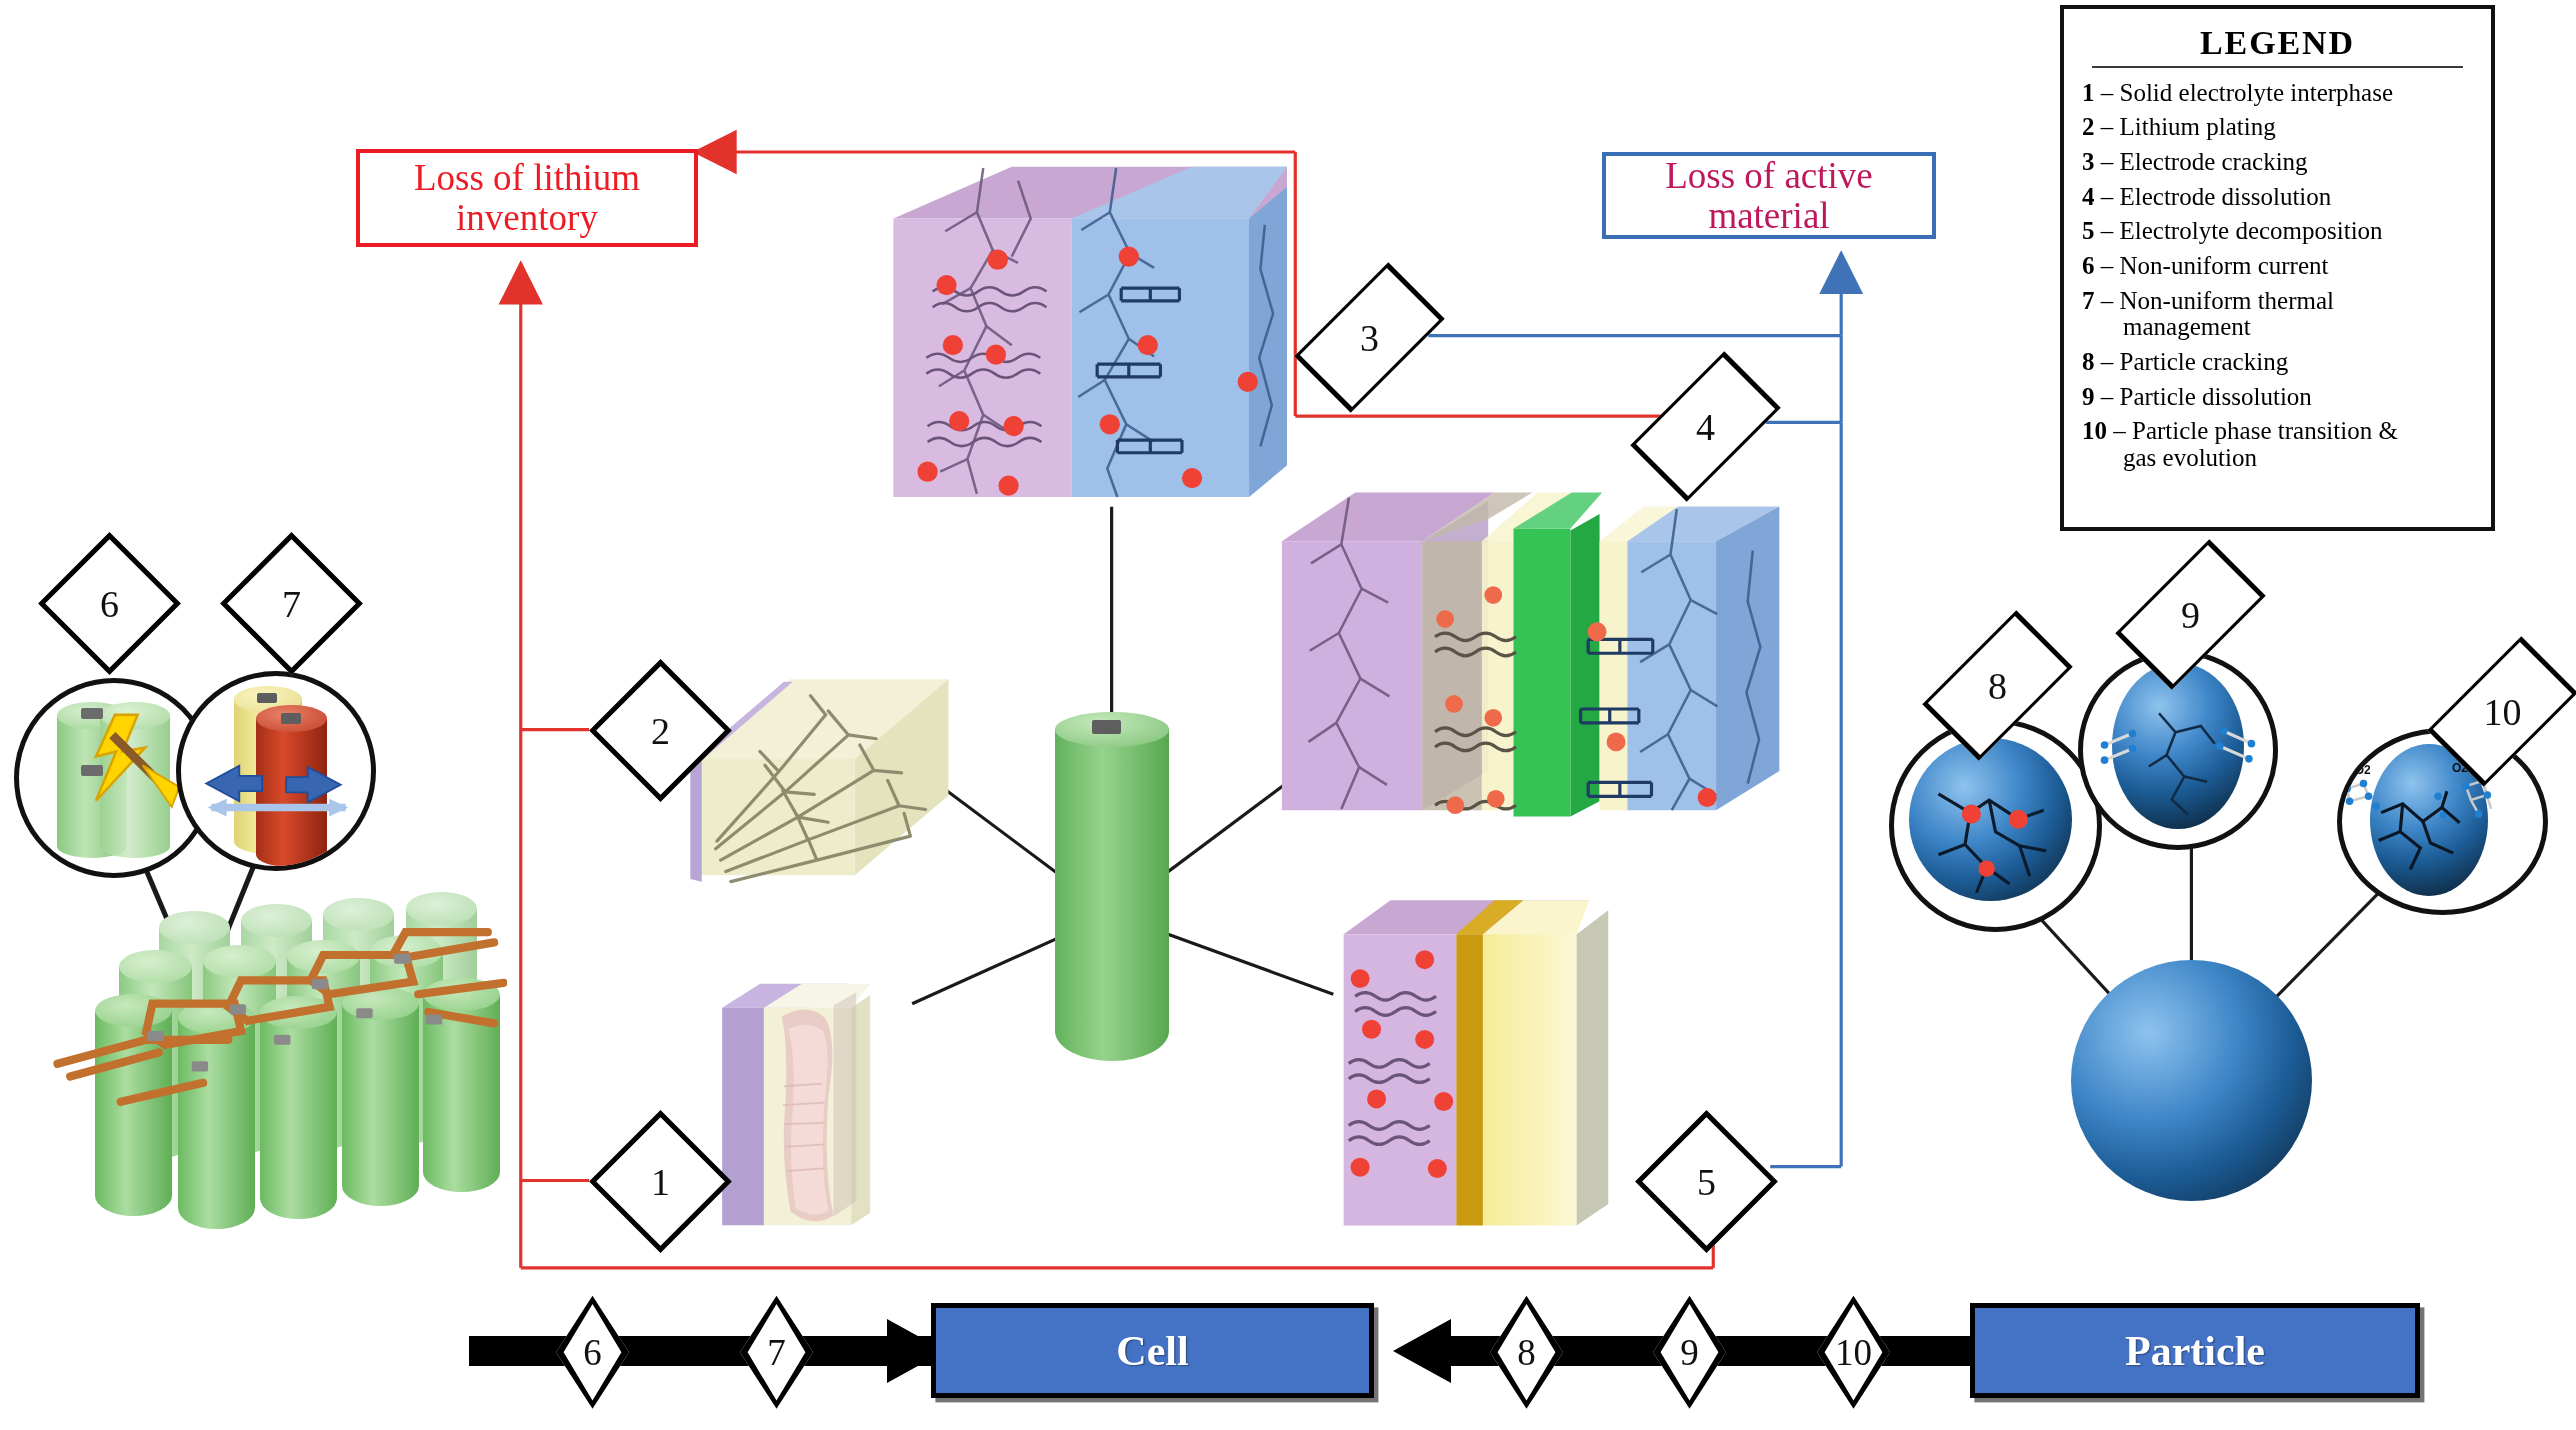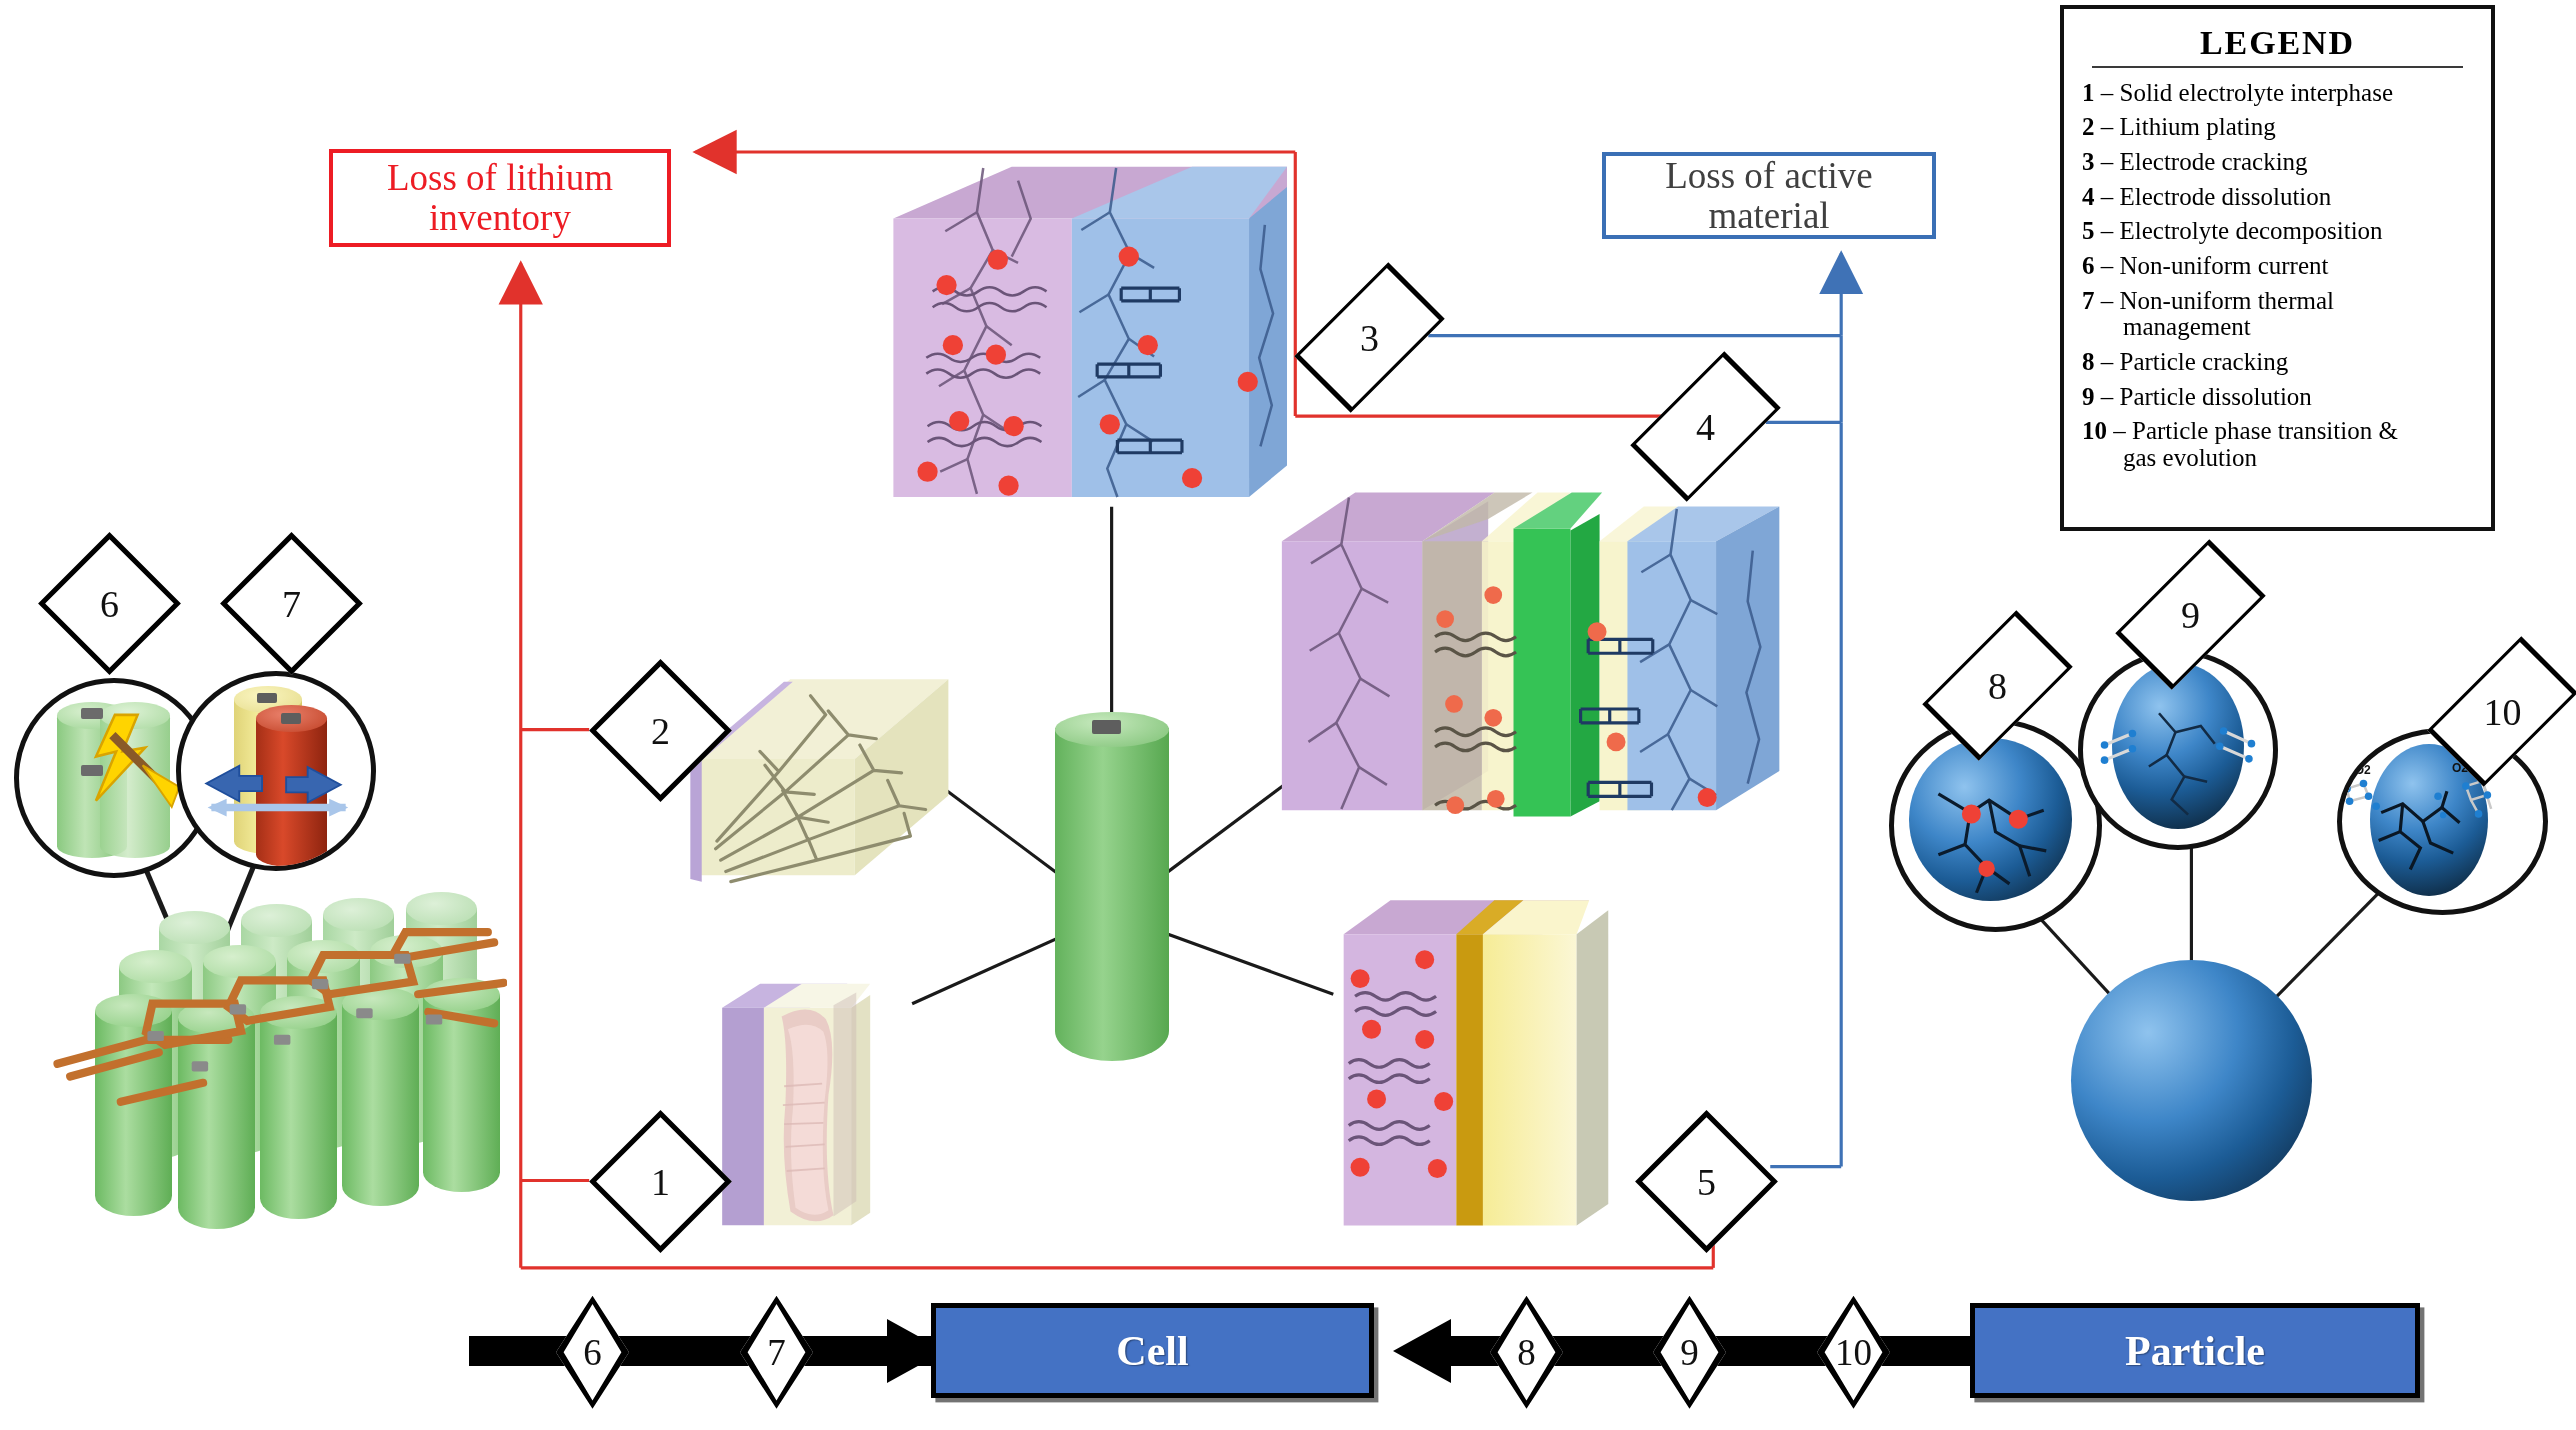--- a/index.html
+++ b/index.html
@@ -11,24 +11,24 @@
   
   #legend{left:2060px;top:5px;width:435px;height:526px;border:4.4px solid #111;background:#fff;box-sizing:border-box;}
   #legend .lg-title{text-align:center;font-weight:bold;font-size:34px;letter-spacing:1.9px;margin:15px 0 3.8px 0;}
   #legend .lg-rule{height:2.5px;background:#3a3a3a;margin:3.8px 28px 11.4px 28px;}
   #legend ul{list-style:none;margin:0;padding:0 19px 0 18px;}
   #legend li{font-size:25px;line-height:1.06;margin-bottom:8.2px;white-space:pre-wrap;}
   #legend li b{font-weight:bold;}
   #legend li .cont{display:block;padding-left:41px;}
 
   
-  #box-lli{left:329px;top:149px;width:342px;height:98px;border:4.4px solid #ed1c24;box-sizing:border-box;
+  #box-lli{left:356px;top:149px;width:342px;height:98px;border:4.4px solid #ed1c24;box-sizing:border-box;
            color:#ed1c24;font-size:37px;line-height:1.08;display:flex;align-items:center;justify-content:center;text-align:center;background:#fff;}
   #box-lam{left:1602px;top:152px;width:334px;height:87px;border:4.4px solid #3a6fb5;box-sizing:border-box;
-           color:#404040;font-size:37px;line-height:1.08;display:flex;align-items:center;justify-content:center;text-align:center;background:#fff;}
+           color:#be185d;font-size:37px;line-height:1.08;display:flex;align-items:center;justify-content:center;text-align:center;background:#fff;}
 
   
   .dia{display:flex;align-items:center;justify-content:center;}
   .dia .sq{position:relative;display:flex;align-items:center;justify-content:center;}
   .dia .sq::before{content:"";position:absolute;inset:0;border:5.7px solid #000;transform:rotate(45deg);background:#fff;}
   .dia .num{position:relative;z-index:2;font-size:38px;color:#111;line-height:1;}
   .dia.tall .sq::before{transform:rotate(45deg) scaleX(.60);}
 
   
   #strip{left:0;top:1292px;width:2576px;height:127px;}

